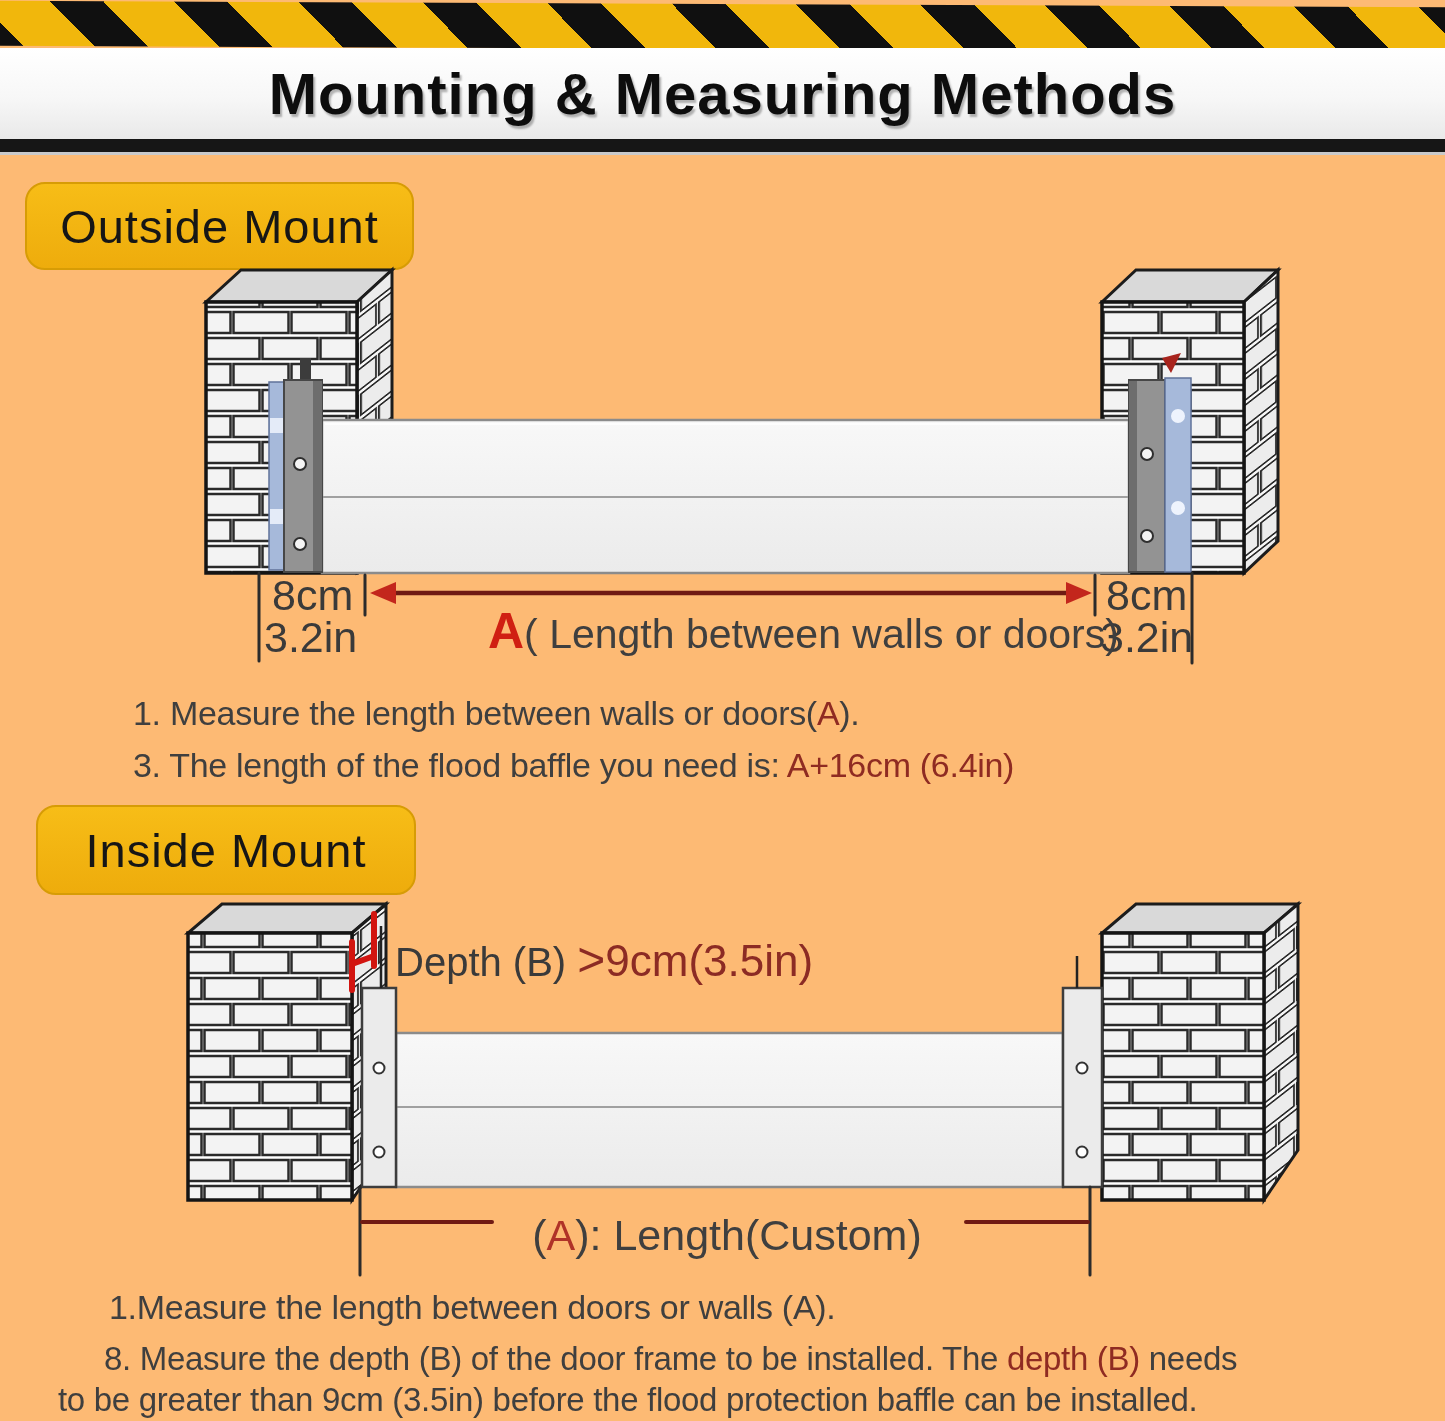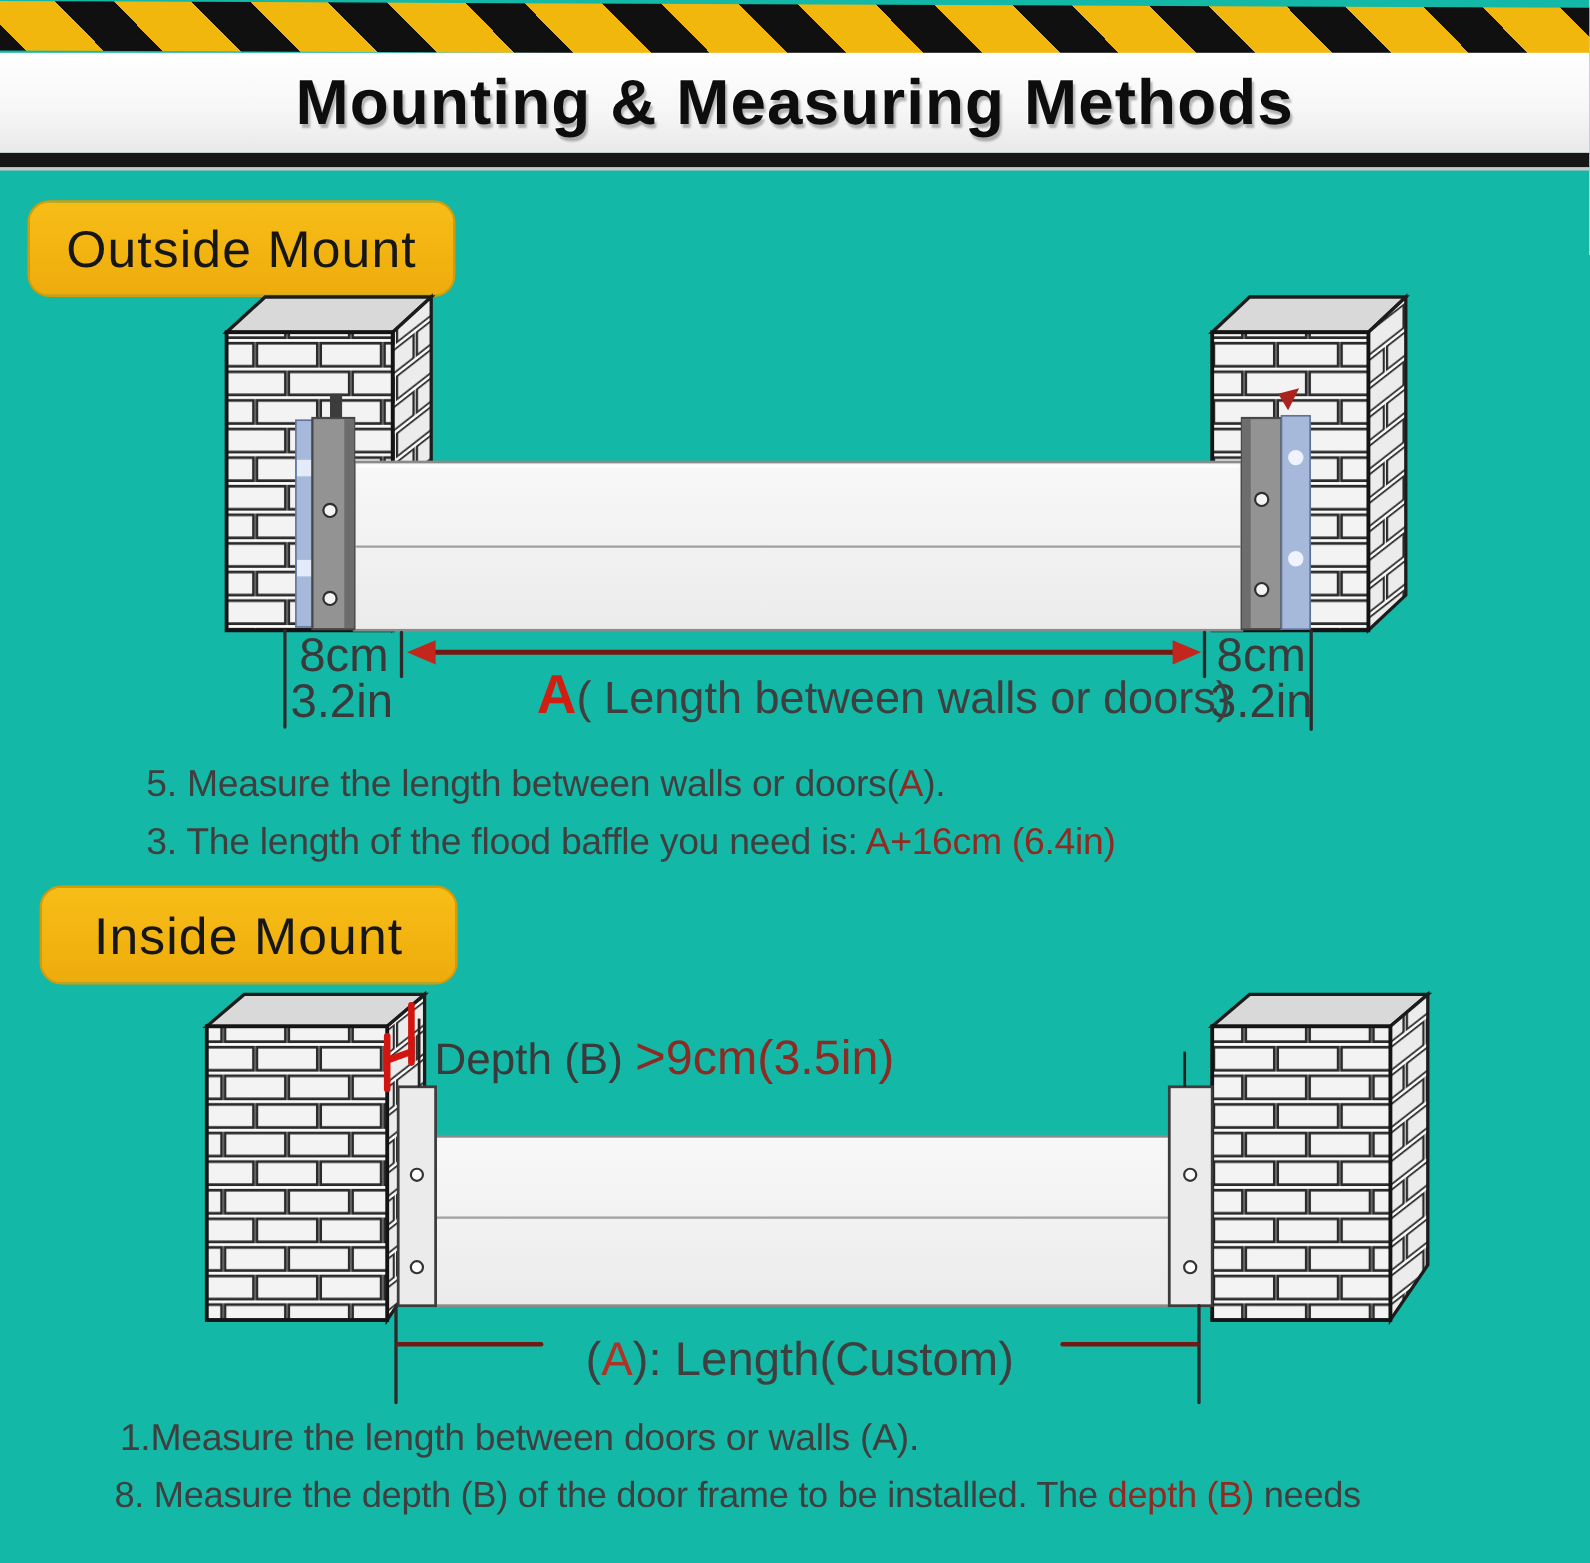--- a/index.html
+++ b/index.html
@@ -1,17 +1,17 @@
 <!DOCTYPE html>
 <html><head>
 <meta charset="utf-8">
 <style>
   html,body{margin:0;padding:0;background:#ffffff;}
   .canvas{
-    position:relative;width:1445px;height:1421px;overflow:hidden;background:#14b8a6;
+    position:relative;width:1445px;height:1421px;overflow:hidden;background:#fdba74;
     font-family:"Liberation Sans","DejaVu Sans",sans-serif;color:#3c3c3c;
   }
   
   .hazard{
     position:absolute;left:-30px;top:4px;width:1510px;height:45px;
     background:repeating-linear-gradient(45deg,#101010 0 38px,#f1b70c 38px 88px);
     transform:rotate(.25deg);
   }
   .title-band{
     position:absolute;left:0;top:48px;width:1445px;height:91px;
@@ -132,21 +132,21 @@
       <polygon points="370,335 396,324 396,346" fill="#c3261c" stroke="none"></polygon>
       <polygon points="1092,335 1066,324 1066,346" fill="#c3261c" stroke="none"></polygon>
       <text x="272" y="352" font-size="43" fill="#3a3a3a" stroke="none">8cm</text>
       <text x="264" y="394" font-size="43" fill="#3a3a3a" stroke="none">3.2in</text>
       <text x="1106" y="352" font-size="43" fill="#3a3a3a" stroke="none">8cm</text>
       <text x="1100" y="394" font-size="43" fill="#3a3a3a" stroke="none">3.2in</text>
       <text x="488" y="390" stroke="none"><tspan font-size="50" font-weight="bold" fill="#d01f12">A</tspan><tspan font-size="41" fill="#3f3f3f">( Length between walls or doors)</tspan></text>
     </g>
   </svg>
 
-  <div class="step step-o1"><span>5. Measure the length between walls or doors(</span><span class="em">A</span><span>).</span></div>
+  <div class="step step-o1"><span>1. Measure the length between walls or doors(</span><span class="em">A</span><span>).</span></div>
   <div class="step step-o2"><span>3. The length of the flood baffle you need is: </span><span class="em">A+16cm (6.4in)</span><span></span></div>
 
   <div class="badge badge-inside">
     <span>Inside Mount</span>
   </div>
 
   <svg class="diagram inside" width="1445" height="382" viewBox="0 0 1445 382">
     <defs>
       <pattern id="brickF2" width="58" height="52" patternUnits="userSpaceOnUse">
         <rect width="58" height="52" fill="#ffffff"></rect>
@@ -209,14 +209,15 @@
       <line x1="360" y1="289" x2="360" y2="377" stroke="#2b2b2b" stroke-width="3"></line>
       <line x1="1090" y1="289" x2="1090" y2="377" stroke="#2b2b2b" stroke-width="3"></line>
       <line x1="362" y1="324" x2="492" y2="324" stroke="#701a13" stroke-width="4"></line>
       <line x1="966" y1="324" x2="1088" y2="324" stroke="#701a13" stroke-width="4"></line>
       <text x="727" y="352" text-anchor="middle" stroke="none"><tspan font-size="43" fill="#3f3f3f">(</tspan><tspan font-size="43" fill="#b03328">A</tspan><tspan font-size="43" fill="#3f3f3f">): Length(Custom)</tspan></text>
     </g>
   </svg>
 
   <div class="step step-i1"><span>1.Measure the length between doors or walls (A).</span></div>
   <div class="step step-i2"><span>8. Measure the depth (B) of the door frame to be installed. The </span><span class="em">depth (B)</span><span> needs</span></div>
+  <div class="step step-i3"><span>to be greater than 9cm (3.5in) before the flood protection baffle can be installed.</span></div>
 
 </div>
 
 </body></html>

